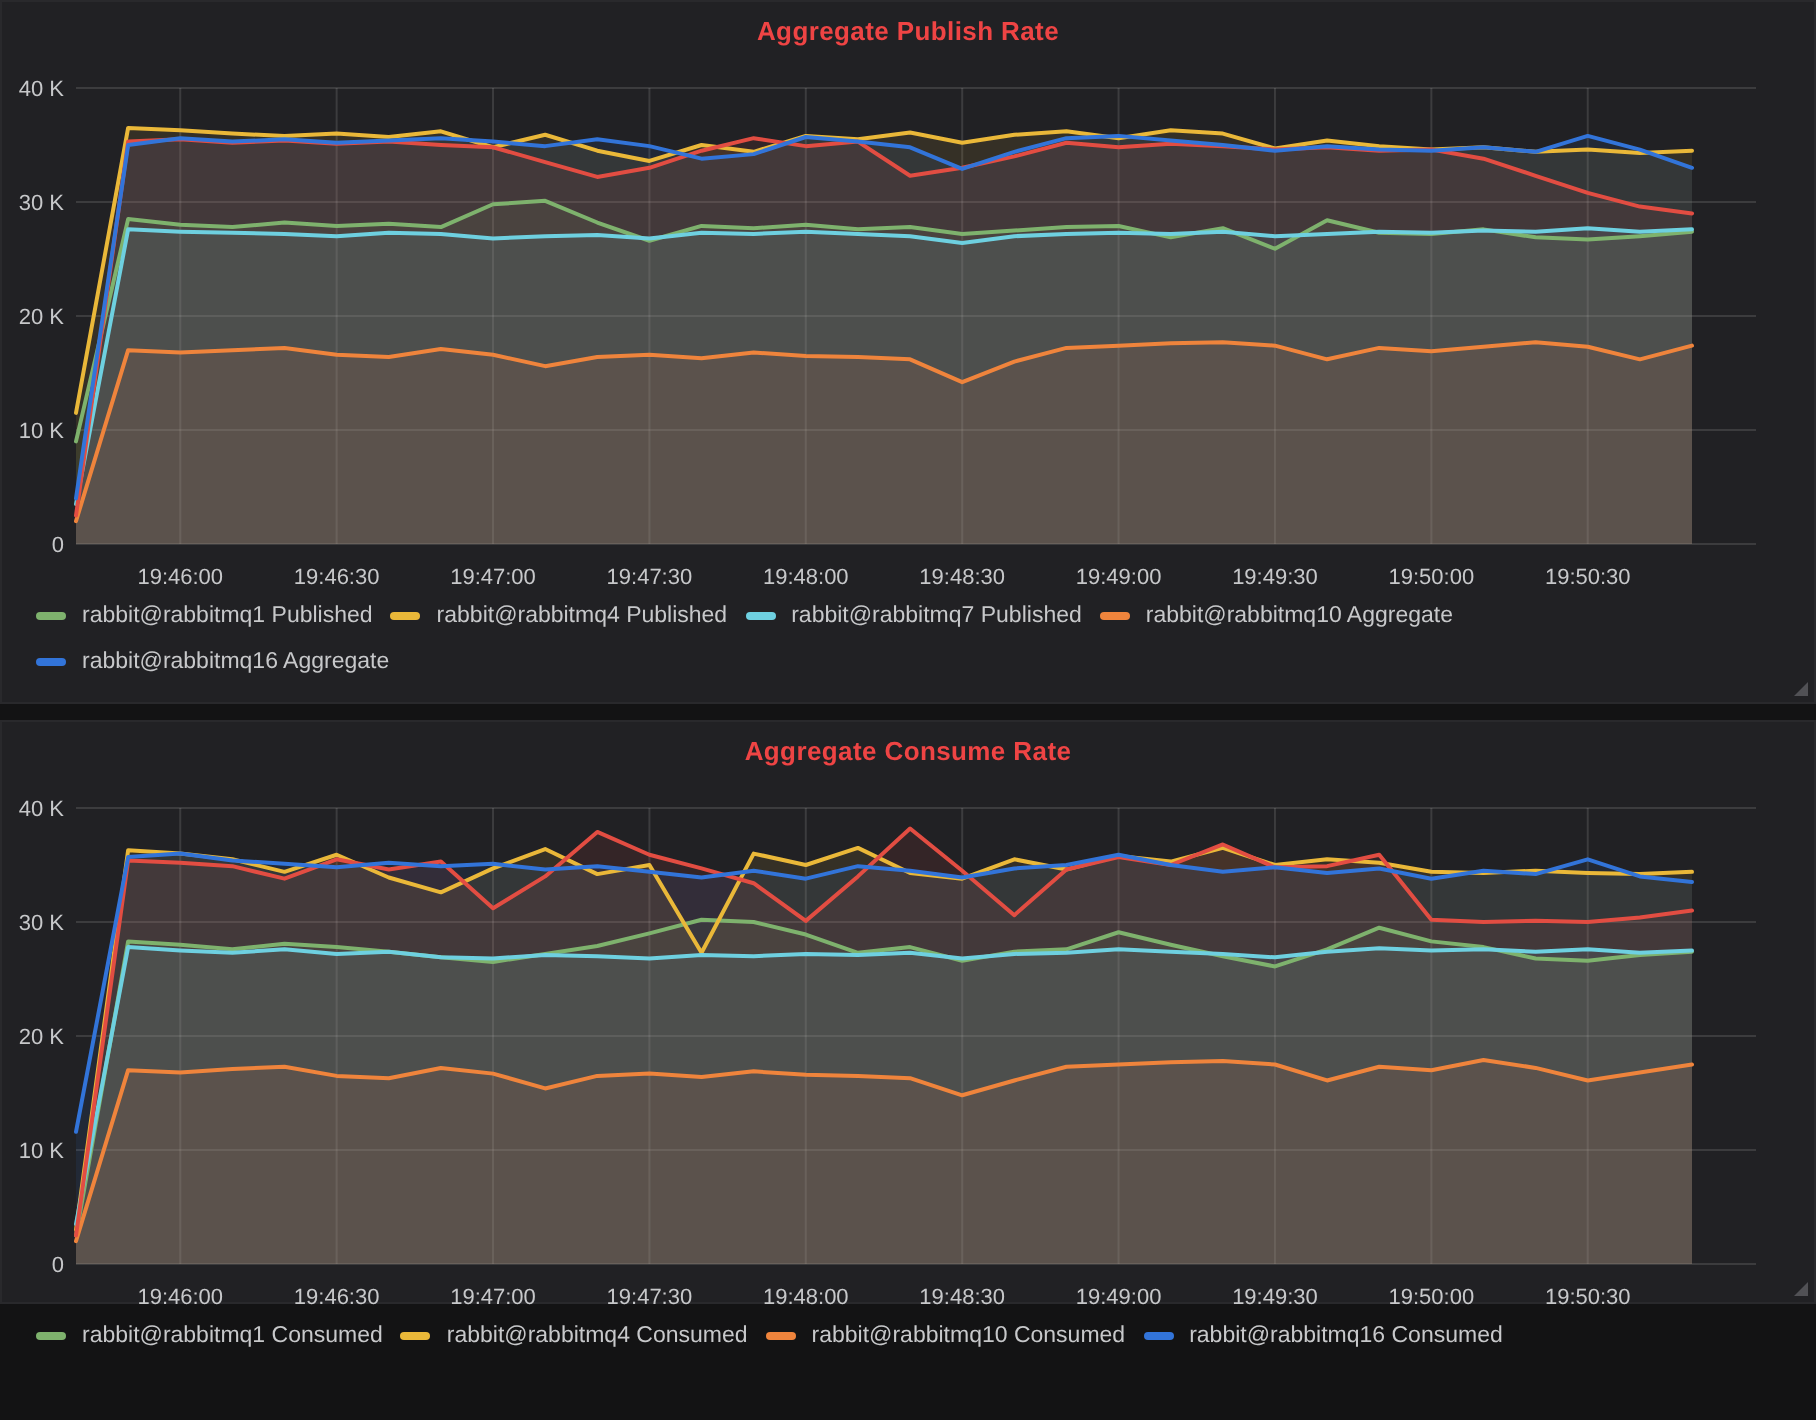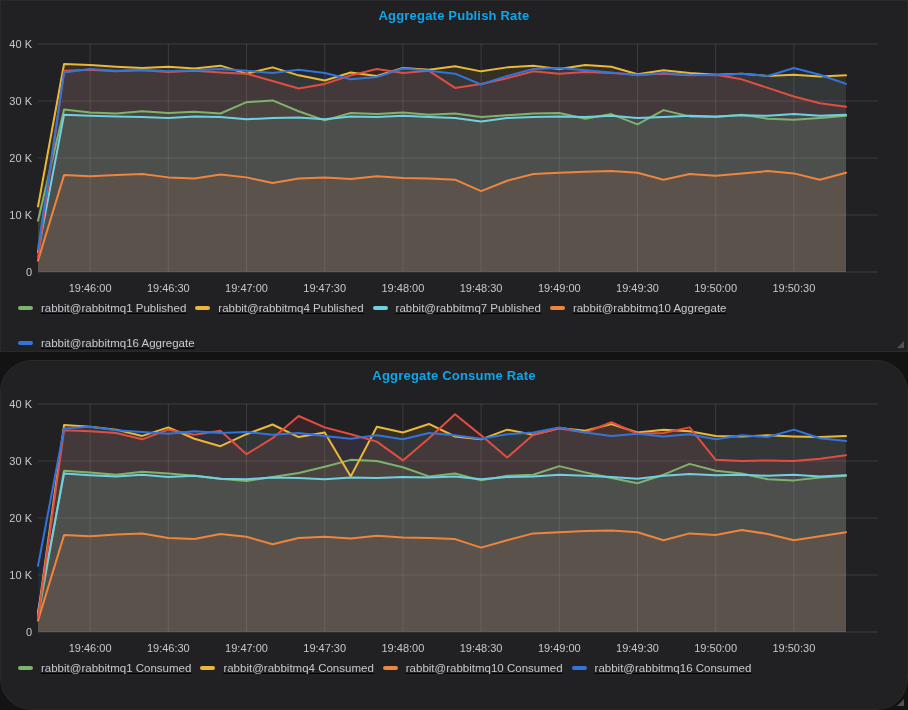--- a/index.html
+++ b/index.html
@@ -6,30 +6,30 @@
   body{
     width:908px;height:710px;position:relative;overflow:hidden;
     background:#131314;
     font-family:"Liberation Sans","DejaVu Sans",sans-serif;
   }
   .panel{
     position:absolute;left:0;width:908px;background:#212124;
     border:1px solid rgba(255,255,255,0.04);box-sizing:border-box;
   }
   #panel-publish{top:0;height:352px;}
-  #panel-consume{top:360px;height:350px;border-radius:32px;}
+  #panel-consume{top:360px;height:292px;}
   .panel-title{
     position:absolute;top:7px;left:0;right:0;text-align:center;
-    color:#0ea5e9;font-size:13px;font-weight:bold;cursor:pointer;
+    color:#ef4444;font-size:13px;font-weight:bold;cursor:pointer;
     letter-spacing:.2px;
   }
   svg.plot{position:absolute;top:0;left:0;display:block;}
   .legend{
     position:absolute;top:297px;left:17px;right:12px;
-    display:flex;flex-wrap:wrap;align-items:flex-start;row-gap:15px;text-decoration:underline;
+    display:flex;flex-wrap:wrap;align-items:flex-start;row-gap:3px;
   }
   .legend-item{display:flex;align-items:center;margin-right:9px;height:20px;cursor:pointer;}
   .legend-swatch{width:15px;height:4px;border-radius:2px;margin-right:8px;flex:none;}
   .legend-label{color:#c7c8ca;font-size:11.5px;white-space:nowrap;}
   .resize-handle{
     position:absolute;right:3px;bottom:3px;width:0;height:0;
     border-left:7px solid transparent;border-bottom:7px solid #515155;
     cursor:nwse-resize;
   }
 </style>

